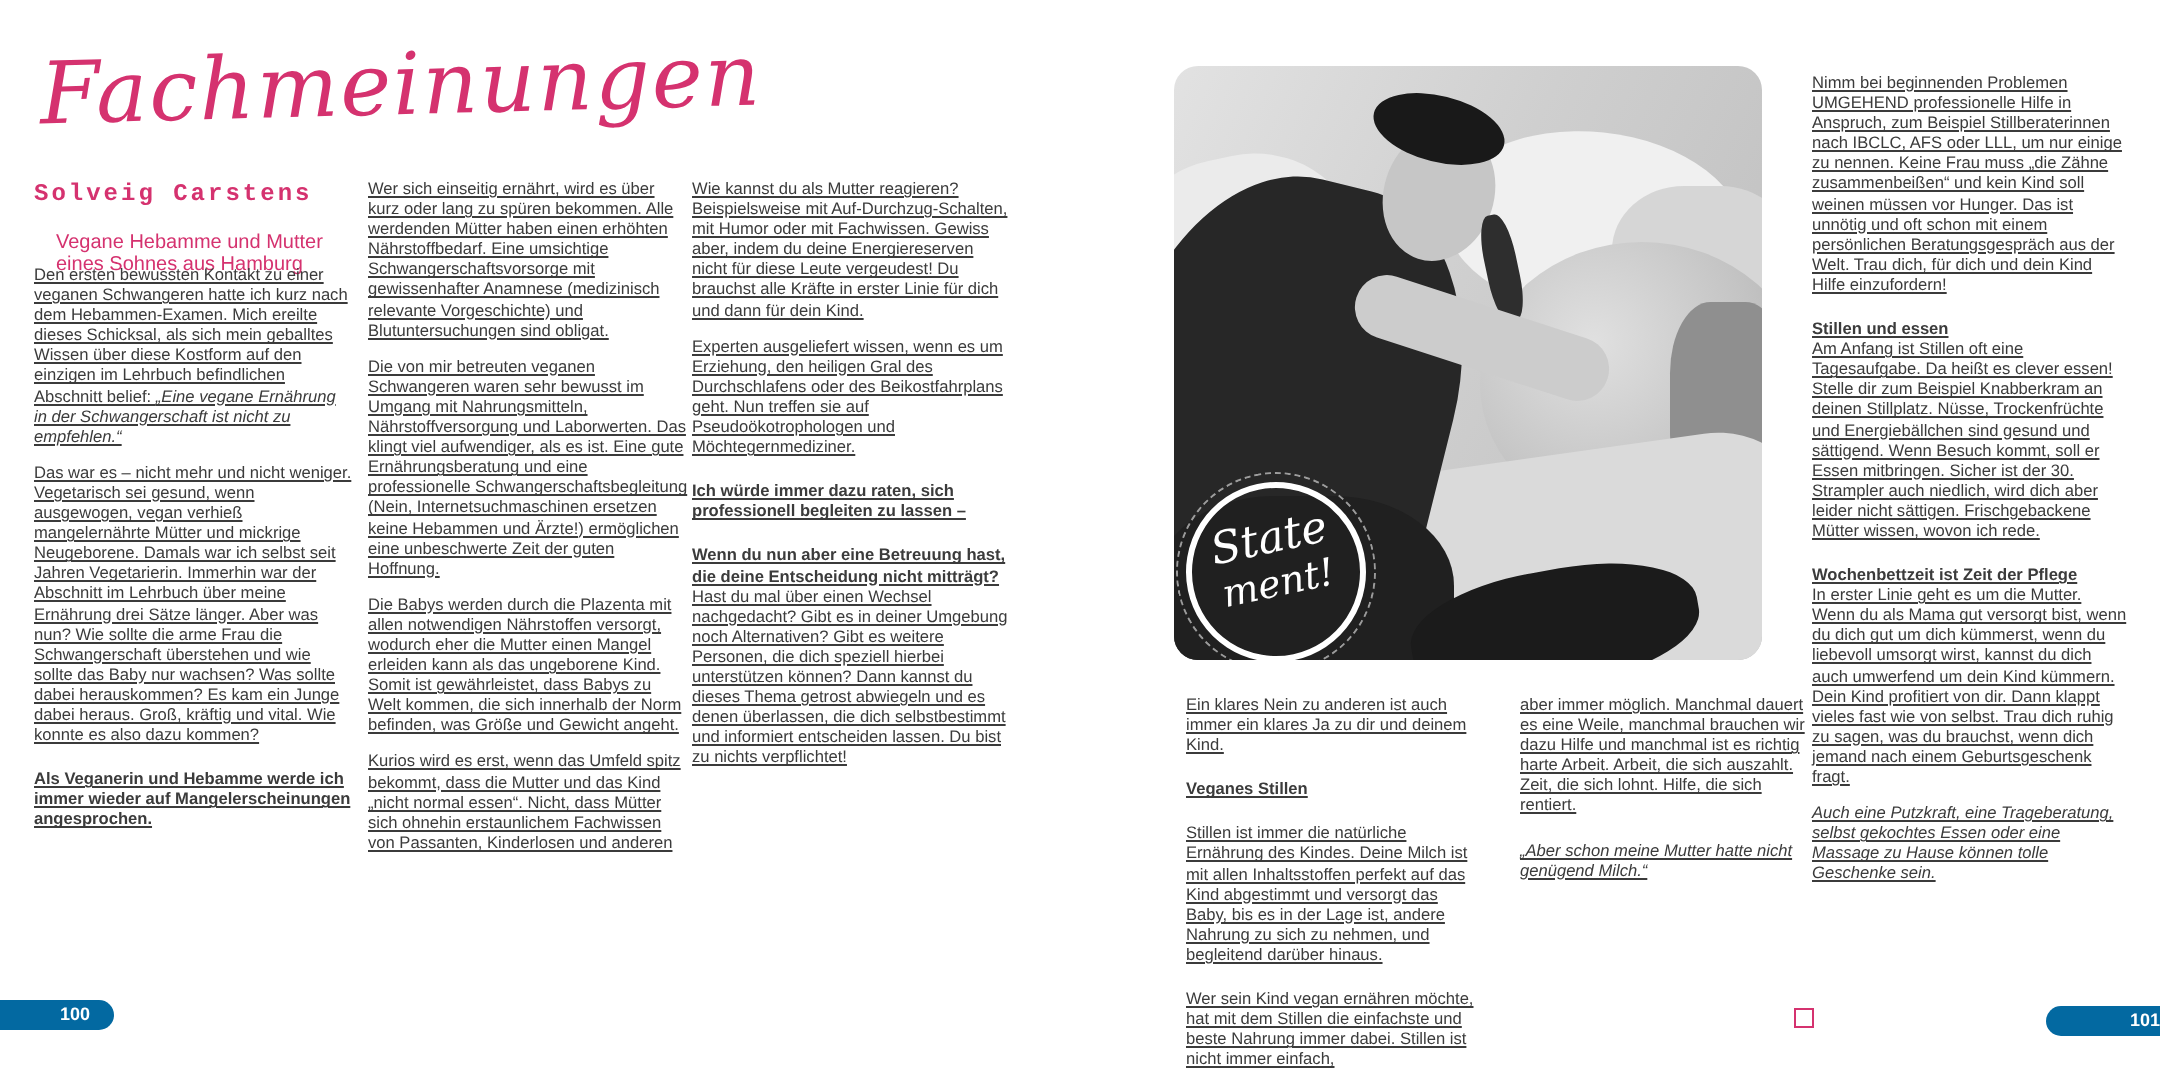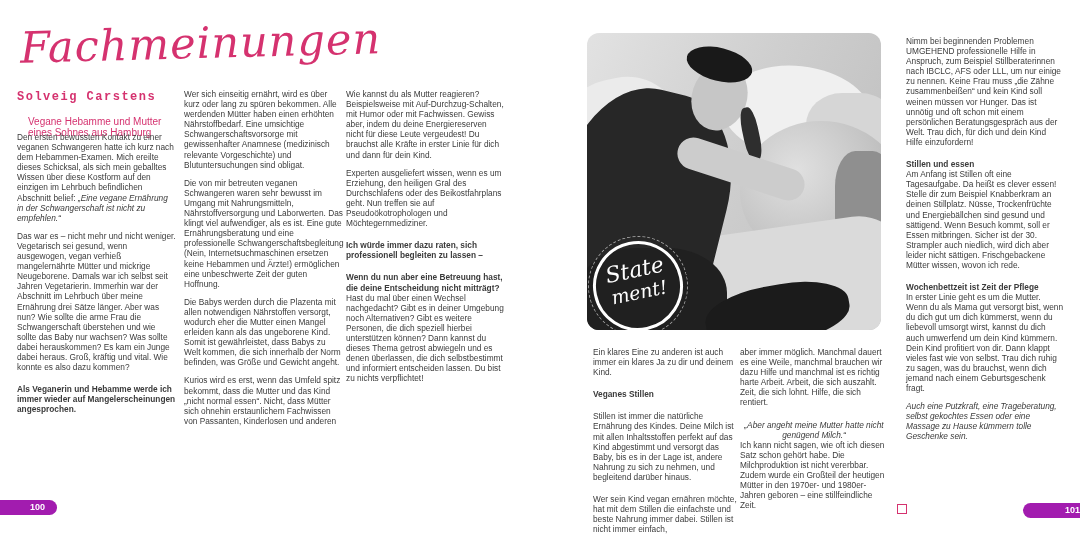--- a/index.html
+++ b/index.html
@@ -8,32 +8,32 @@
   
   .title{position:absolute;left:20px;top:18px;font-family:"DejaVu Serif",serif;
          font-style:italic;font-weight:normal;font-size:43px;color:#d5326f;
          letter-spacing:1px;transform:rotate(-1.5deg);margin:0;}
   .author-name{position:absolute;left:17px;top:90px;font-family:"Liberation Mono",monospace;
          font-weight:bold;font-size:12px;letter-spacing:1.5px;color:#d5326f;margin:0;}
   .author-sub{position:absolute;left:17px;top:105px;width:160px;font-size:10px;font-weight:normal;
          line-height:11px;color:#d5326f;margin:11px;}
   
   .col{position:absolute;font-size:8.3px;line-height:10.1px;color:#3b3b3b;text-align:left;}
-  .para{margin:0 0 8px 0;}
+  .para{margin:0 0 8px 0;text-decoration:underline;}
   .b{font-weight:bold;}
-  .i{font-style:italic;text-align:center;}
+  .i{font-style:italic;}
   .blk{display:block;margin-top:12px;}
   .lc1{left:17px;top:132px;width:159px;}
   .lc2{left:184px;top:89px;width:160px;}
   .lc3{left:346px;top:89px;width:158px;}
   .rc1{left:593px;top:347px;width:148px;}
-  .rc2{left:740px;top:347px;width:148px;}
+  .rc2{left:760px;top:347px;width:148px;}
   .rc3{left:906px;top:36px;width:158px;}
   
-  .badge{position:absolute;height:15px;width:57px;background:#a21caf;color:#ffffff;
+  .badge{position:absolute;height:15px;width:57px;background:#0369a1;color:#ffffff;
          font-size:9px;font-weight:bold;line-height:15px;}
   .badge-left{left:0;top:500px;border-radius:0 8px 8px 0;text-align:right;padding-right:12px;box-sizing:border-box;}
   .badge-right{right:0;top:503px;border-radius:8px 0 0 8px;text-align:right;padding-left:12px;box-sizing:border-box;}
   
   .end-marker{position:absolute;left:897px;top:504px;width:8px;height:8px;
          border:1.5px solid #d5326f;background:#fff;}
   
   .photo{position:absolute;left:587px;top:33px;width:294px;height:297px;border-radius:12px;
          overflow:hidden;background:linear-gradient(115deg,#e2e2e2 0%,#cfcfcf 45%,#bcbcbc 100%);}
   .photo div{position:absolute;}
@@ -104,34 +104,34 @@
     <div class="ph-headband"></div>
     <div class="ph-hair"></div>
     <div class="ph-arm"></div>
     <div class="stamp">
       <span class="stamp-l1">State</span>
       <span class="stamp-l2">ment!</span>
     </div>
   </div>
 
   <div class="col rc1">
-      <p class="para"><span>Ein klares Eine zu anderen ist auch immer ein klares Ja zu dir und deinem Kind.</span></p>
+      <p class="para"><span>Ein klares Nein zu anderen ist auch immer ein klares Ja zu dir und deinem Kind.</span></p>
       <p class="para">
         <span class="b blk">Veganes Stillen</span>
         <span class="blk">Stillen ist immer die natürliche Ernährung des Kindes. Deine Milch ist mit allen Inhaltsstoffen perfekt auf das Kind abgestimmt und versorgt das Baby, bis es in der Lage ist, andere Nahrung zu sich zu nehmen, und begleitend darüber hinaus.</span>
         <span class="blk">Wer sein Kind vegan ernähren möchte, hat mit dem Stillen die einfachste und beste Nahrung immer dabei. Stillen ist nicht immer einfach,</span>
       </p>
     </div>
   <div class="col rc2">
       <p class="para"><span>aber immer möglich. Manchmal dauert es eine Weile, manchmal brauchen wir dazu Hilfe und manchmal ist es richtig harte Arbeit. Arbeit, die sich auszahlt. Zeit, die sich lohnt. Hilfe, die sich rentiert.</span></p>
-      <p class="para"><span class="i blk">„Aber angeht meine Mutter hatte nicht genügend Milch.“</span><span>Ich kann nicht sagen, wie oft ich diesen Satz schon gehört habe. Die Milchproduktion ist nicht vererbbar. Zudem wurde ein Großteil der heutigen Mütter in den 1970er- und 1980er-Jahren geboren – eine stillfeindliche Zeit.</span></p>
+      <p class="para"><span class="i blk">„Aber schon meine Mutter hatte nicht genügend Milch.“</span></p>
     </div>
   <div class="col rc3">
       <p class="para"><span>Nimm bei beginnenden Problemen UMGEHEND professionelle Hilfe in Anspruch, zum Beispiel Stillberaterinnen nach IBCLC, AFS oder LLL, um nur einige zu nennen. Keine Frau muss „die Zähne zusammenbeißen“ und kein Kind soll weinen müssen vor Hunger. Das ist unnötig und oft schon mit einem persönlichen Beratungsgespräch aus der Welt. Trau dich, für dich und dein Kind Hilfe einzufordern!</span></p>
       <p class="para"><span class="b blk">Stillen und essen</span><span>Am Anfang ist Stillen oft eine Tagesaufgabe. Da heißt es clever essen! Stelle dir zum Beispiel Knabberkram an deinen Stillplatz. Nüsse, Trockenfrüchte und Energiebällchen sind gesund und sättigend. Wenn Besuch kommt, soll er Essen mitbringen. Sicher ist der 30. Strampler auch niedlich, wird dich aber leider nicht sättigen. Frischgebackene Mütter wissen, wovon ich rede.</span></p>
       <p class="para"><span class="b blk">Wochenbettzeit ist Zeit der Pflege</span><span>In erster Linie geht es um die Mutter. Wenn du als Mama gut versorgt bist, wenn du dich gut um dich kümmerst, wenn du liebevoll umsorgt wirst, kannst du dich auch umwerfend um dein Kind kümmern. Dein Kind profitiert von dir. Dann klappt vieles fast wie von selbst. Trau dich ruhig zu sagen, was du brauchst, wenn dich jemand nach einem Geburtsgeschenk fragt.</span></p>
-      <p class="para"><span class="i">Auch eine Putzkraft, eine Trageberatung, selbst gekochtes Essen oder eine Massage zu Hause kümmern tolle Geschenke sein.</span></p>
+      <p class="para"><span class="i">Auch eine Putzkraft, eine Trageberatung, selbst gekochtes Essen oder eine Massage zu Hause können tolle Geschenke sein.</span></p>
     </div>
 
   <div class="end-marker"></div>
   <div class="badge badge-right">101</div>
 
 </div>
 
 </body></html>

